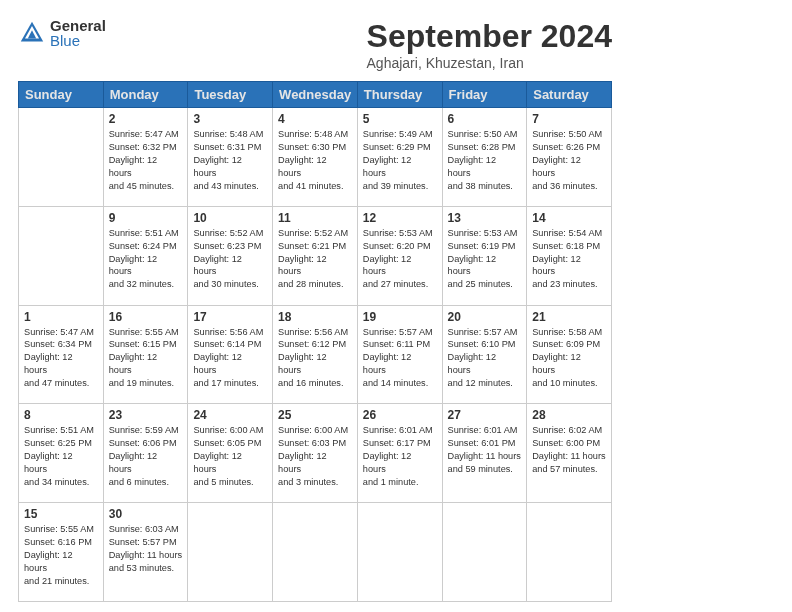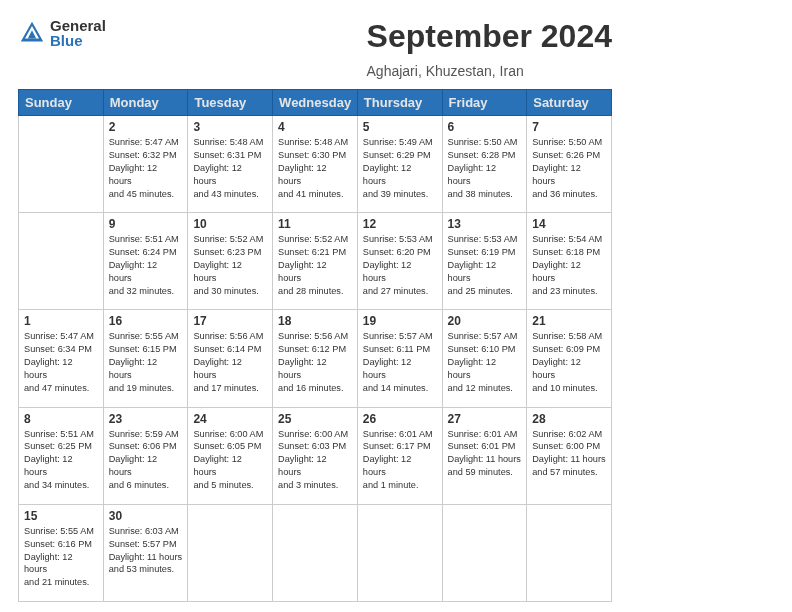--- a/index.html
+++ b/index.html
@@ -33,38 +33,37 @@
       flex-direction: column;
       line-height: 1;
     }
     .logo-general {
       font-size: 15px;
       font-weight: bold;
       color: #333;
     }
     .logo-blue {
       font-size: 15px;
-      font-weight: bold;
+      font-weight: normal;
       color: #2a72b8;
     }
     .logo-icon {
       width: 28px;
       height: 28px;
     }
     .title-block {
     }
     .month-title {
       font-size: 32px;
       font-weight: bold;
       color: #333;
     }
     .location {
       font-size: 14px;
       color: #555;
-      margin-top: 8px;
     }
     .calendar {
       flex: 1;
       border-collapse: collapse;
       width: 100%;
       table-layout: fixed;
     }
     .calendar th {
       background-color: #2a72b8;
       color: #e5e5e5;

